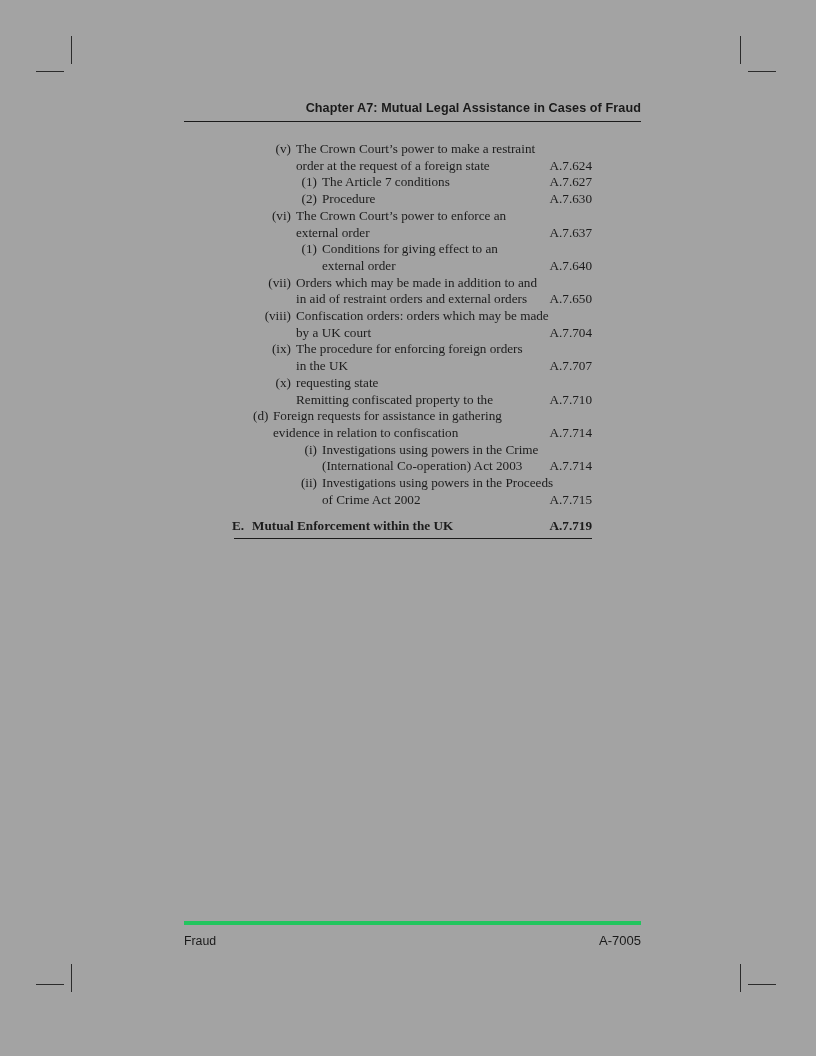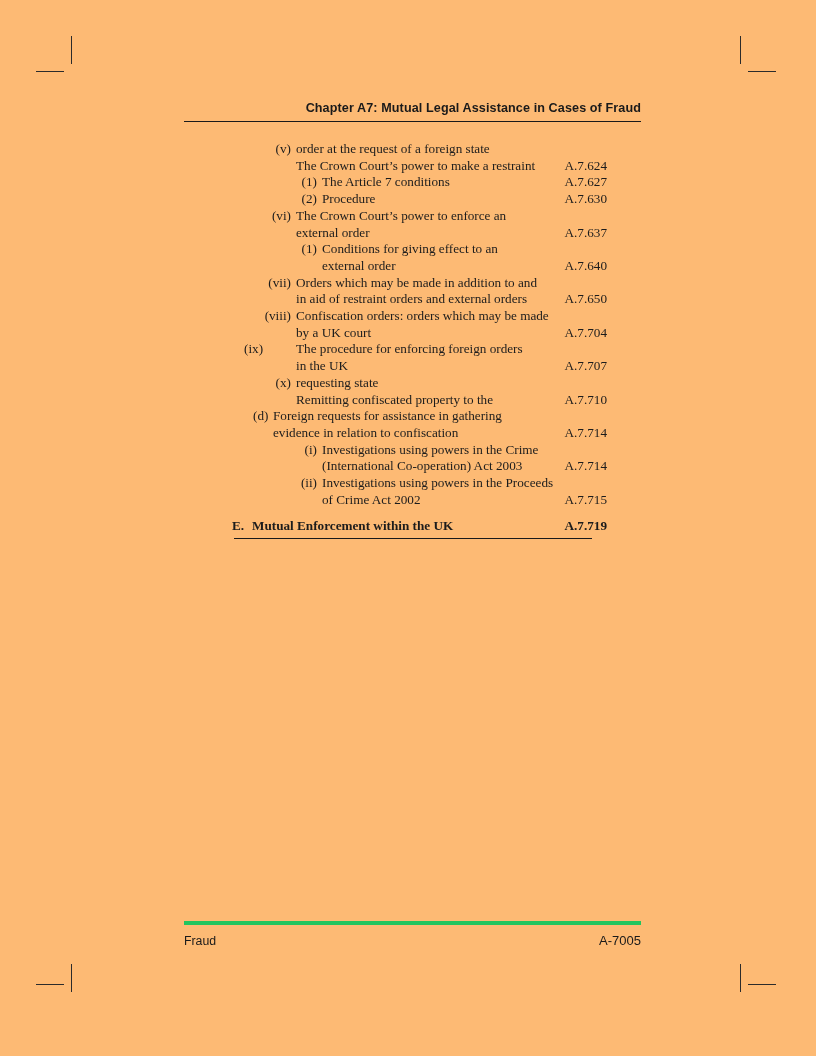--- a/index.html
+++ b/index.html
@@ -4,21 +4,21 @@
 <style>
   * { margin: 0; padding: 0; box-sizing: border-box; }
   html, body { background: #ffffff; }
   body {
     width: 816px; height: 1056px;
     position: relative;
     font-family: "Liberation Serif", serif;
     color: #111111;
     overflow: hidden;
   }
-  .page { position: absolute; inset: 0; background: #fdba74; }
+  .page { position: absolute; inset: 0; background: #a3a3a3; }
 
   
   .crop { position: absolute; background: #2b2b2b; }
   .crop.v { width: 1px; height: 28px; }
   .crop.h { width: 28px; height: 1px; }
 
   
   .header {
     position: absolute; left: 184px; top: 101px; width: 457px;
     border-bottom: 1.5px solid #1a1a1a;
@@ -32,21 +32,21 @@
   }
 
   
   .toc {
     position: absolute; left: 184px; top: 141px; width: 457px;
     font-size: 13.2px; line-height: 16.7px; color: #1c1c1c;
   }
   .entry { position: relative; }
   .entry.bold { font-weight: bold; }
   .entry .marker { position: absolute; top: 0; display: inline-block; }
-  .entry .ref { position: absolute; right: 34px; bottom: 0; }
+  .entry .ref { position: absolute; right: 49px; bottom: 0; }
   .rule-after { border-top: 1.2px solid #1a1a1a; margin-top: 3px; }
 
   
   .footer {
     position: absolute; left: 184px; top: 921px; width: 457px;
     border-top: 4px solid #22c55e;
     padding-top: 8px;
     display: flex; justify-content: space-between; align-items: baseline;
     font-family: "Liberation Sans", sans-serif;
     font-size: 12.3px;
@@ -68,22 +68,22 @@
   <div class="crop v" style="left:740px; top:964px;"></div>
   <div class="crop h" style="left:748px; top:984px;"></div>
 
   <div class="header">
     <span>Chapter A7: Mutual Legal Assistance in Cases of Fraud</span>
   </div>
 
   <div class="toc" id="toc">
       <div class="entry">
         <span class="marker" style="left: 60px; width: 47px; text-align: right;">(v)</span>
+        <div class="line" style="padding-left: 112px;">The Crown Court’s power to make a restraint</div>
         <div class="line" style="padding-left: 112px;">order at the request of a foreign state</div>
-        <div class="line" style="padding-left: 112px;">The Crown Court’s power to make a restraint</div>
         <span class="ref">A.7.624</span>
       </div>
       <div class="entry">
         <span class="marker" style="left: 98px; width: 35px; text-align: right;">(1)</span>
         <div class="line" style="padding-left: 138px;">The Article 7 conditions</div>
         <span class="ref">A.7.627</span>
       </div>
       <div class="entry">
         <span class="marker" style="left: 98px; width: 35px; text-align: right;">(2)</span>
         <div class="line" style="padding-left: 138px;">Procedure</div>
@@ -107,21 +107,21 @@
         <div class="line" style="padding-left: 112px;">in aid of restraint orders and external orders</div>
         <span class="ref">A.7.650</span>
       </div>
       <div class="entry">
         <span class="marker" style="left: 60px; width: 47px; text-align: right;">(viii)</span>
         <div class="line" style="padding-left: 112px;">Confiscation orders: orders which may be made</div>
         <div class="line" style="padding-left: 112px;">by a UK court</div>
         <span class="ref">A.7.704</span>
       </div>
       <div class="entry">
-        <span class="marker" style="left: 60px; width: 47px; ">(ix)</span>
+        <span class="marker" style="left: 60px; width: 47px; text-align: right;">(ix)</span>
         <div class="line" style="padding-left: 112px;">The procedure for enforcing foreign orders</div>
         <div class="line" style="padding-left: 112px;">in the UK</div>
         <span class="ref">A.7.707</span>
       </div>
       <div class="entry">
         <span class="marker" style="left: 60px; width: 47px; text-align: right;">(x)</span>
         <div class="line" style="padding-left: 112px;">requesting state</div>
         <div class="line" style="padding-left: 112px;">Remitting confiscated property to the</div>
         <span class="ref">A.7.710</span>
       </div>

